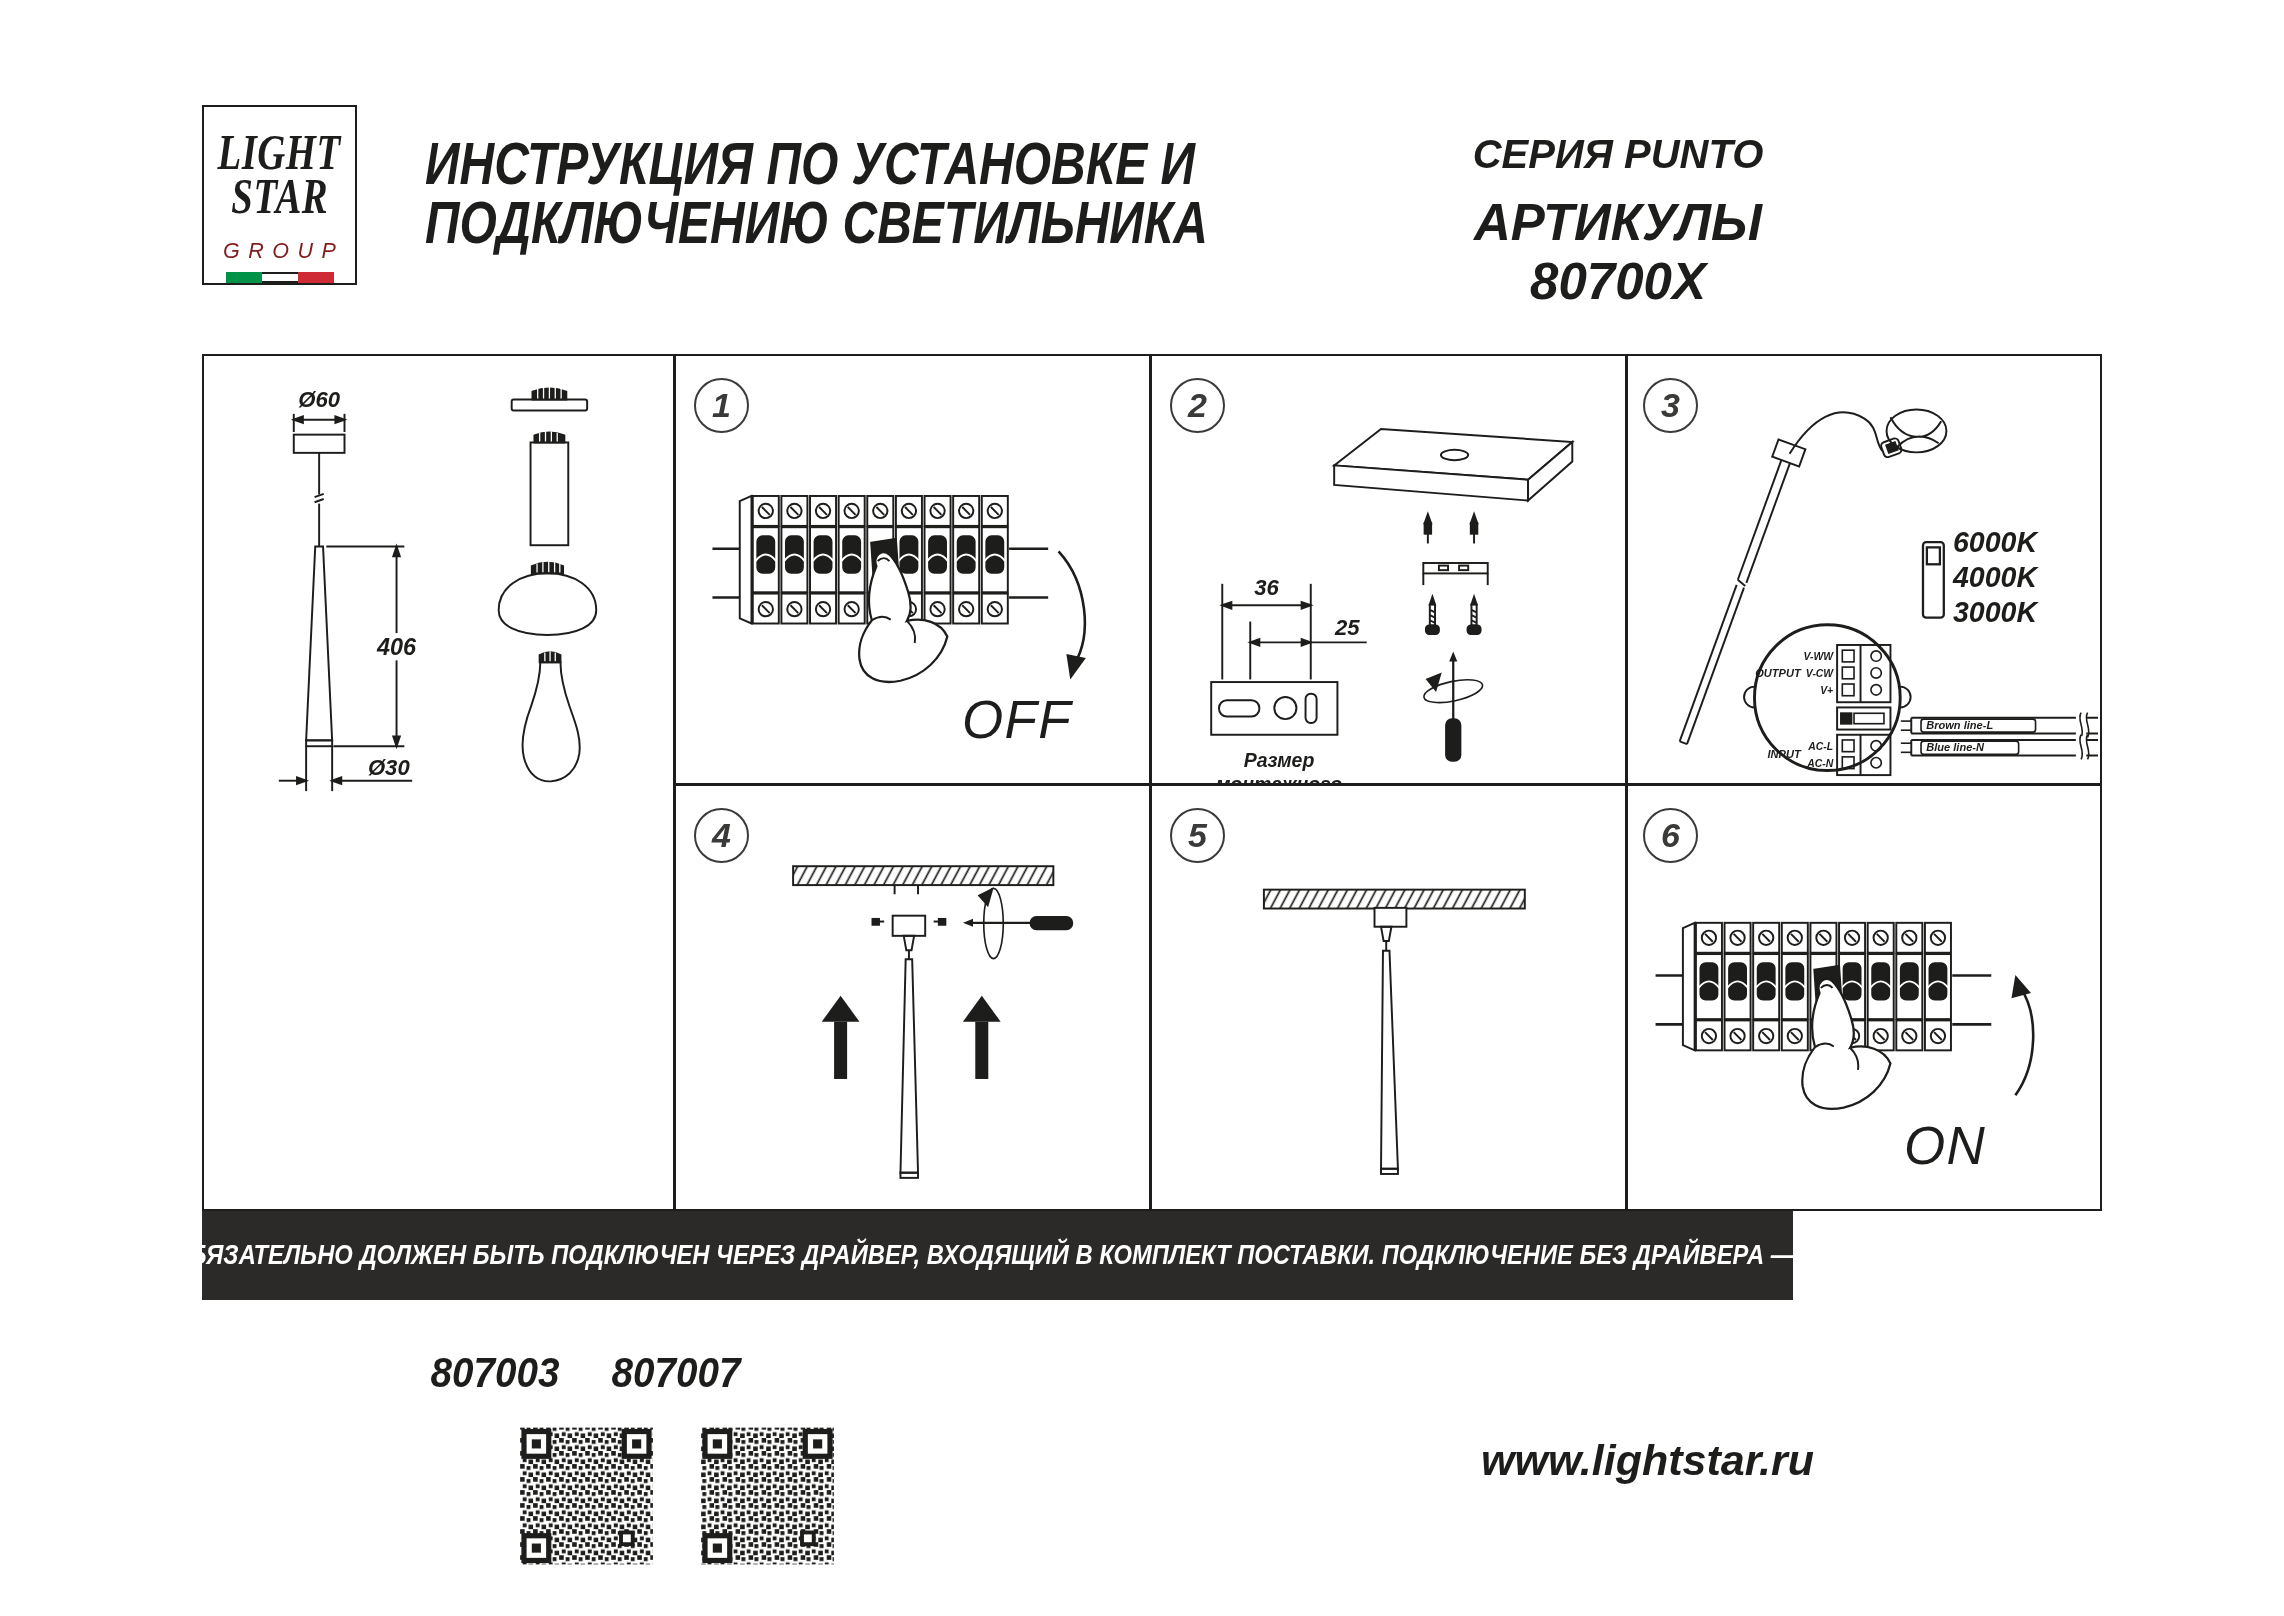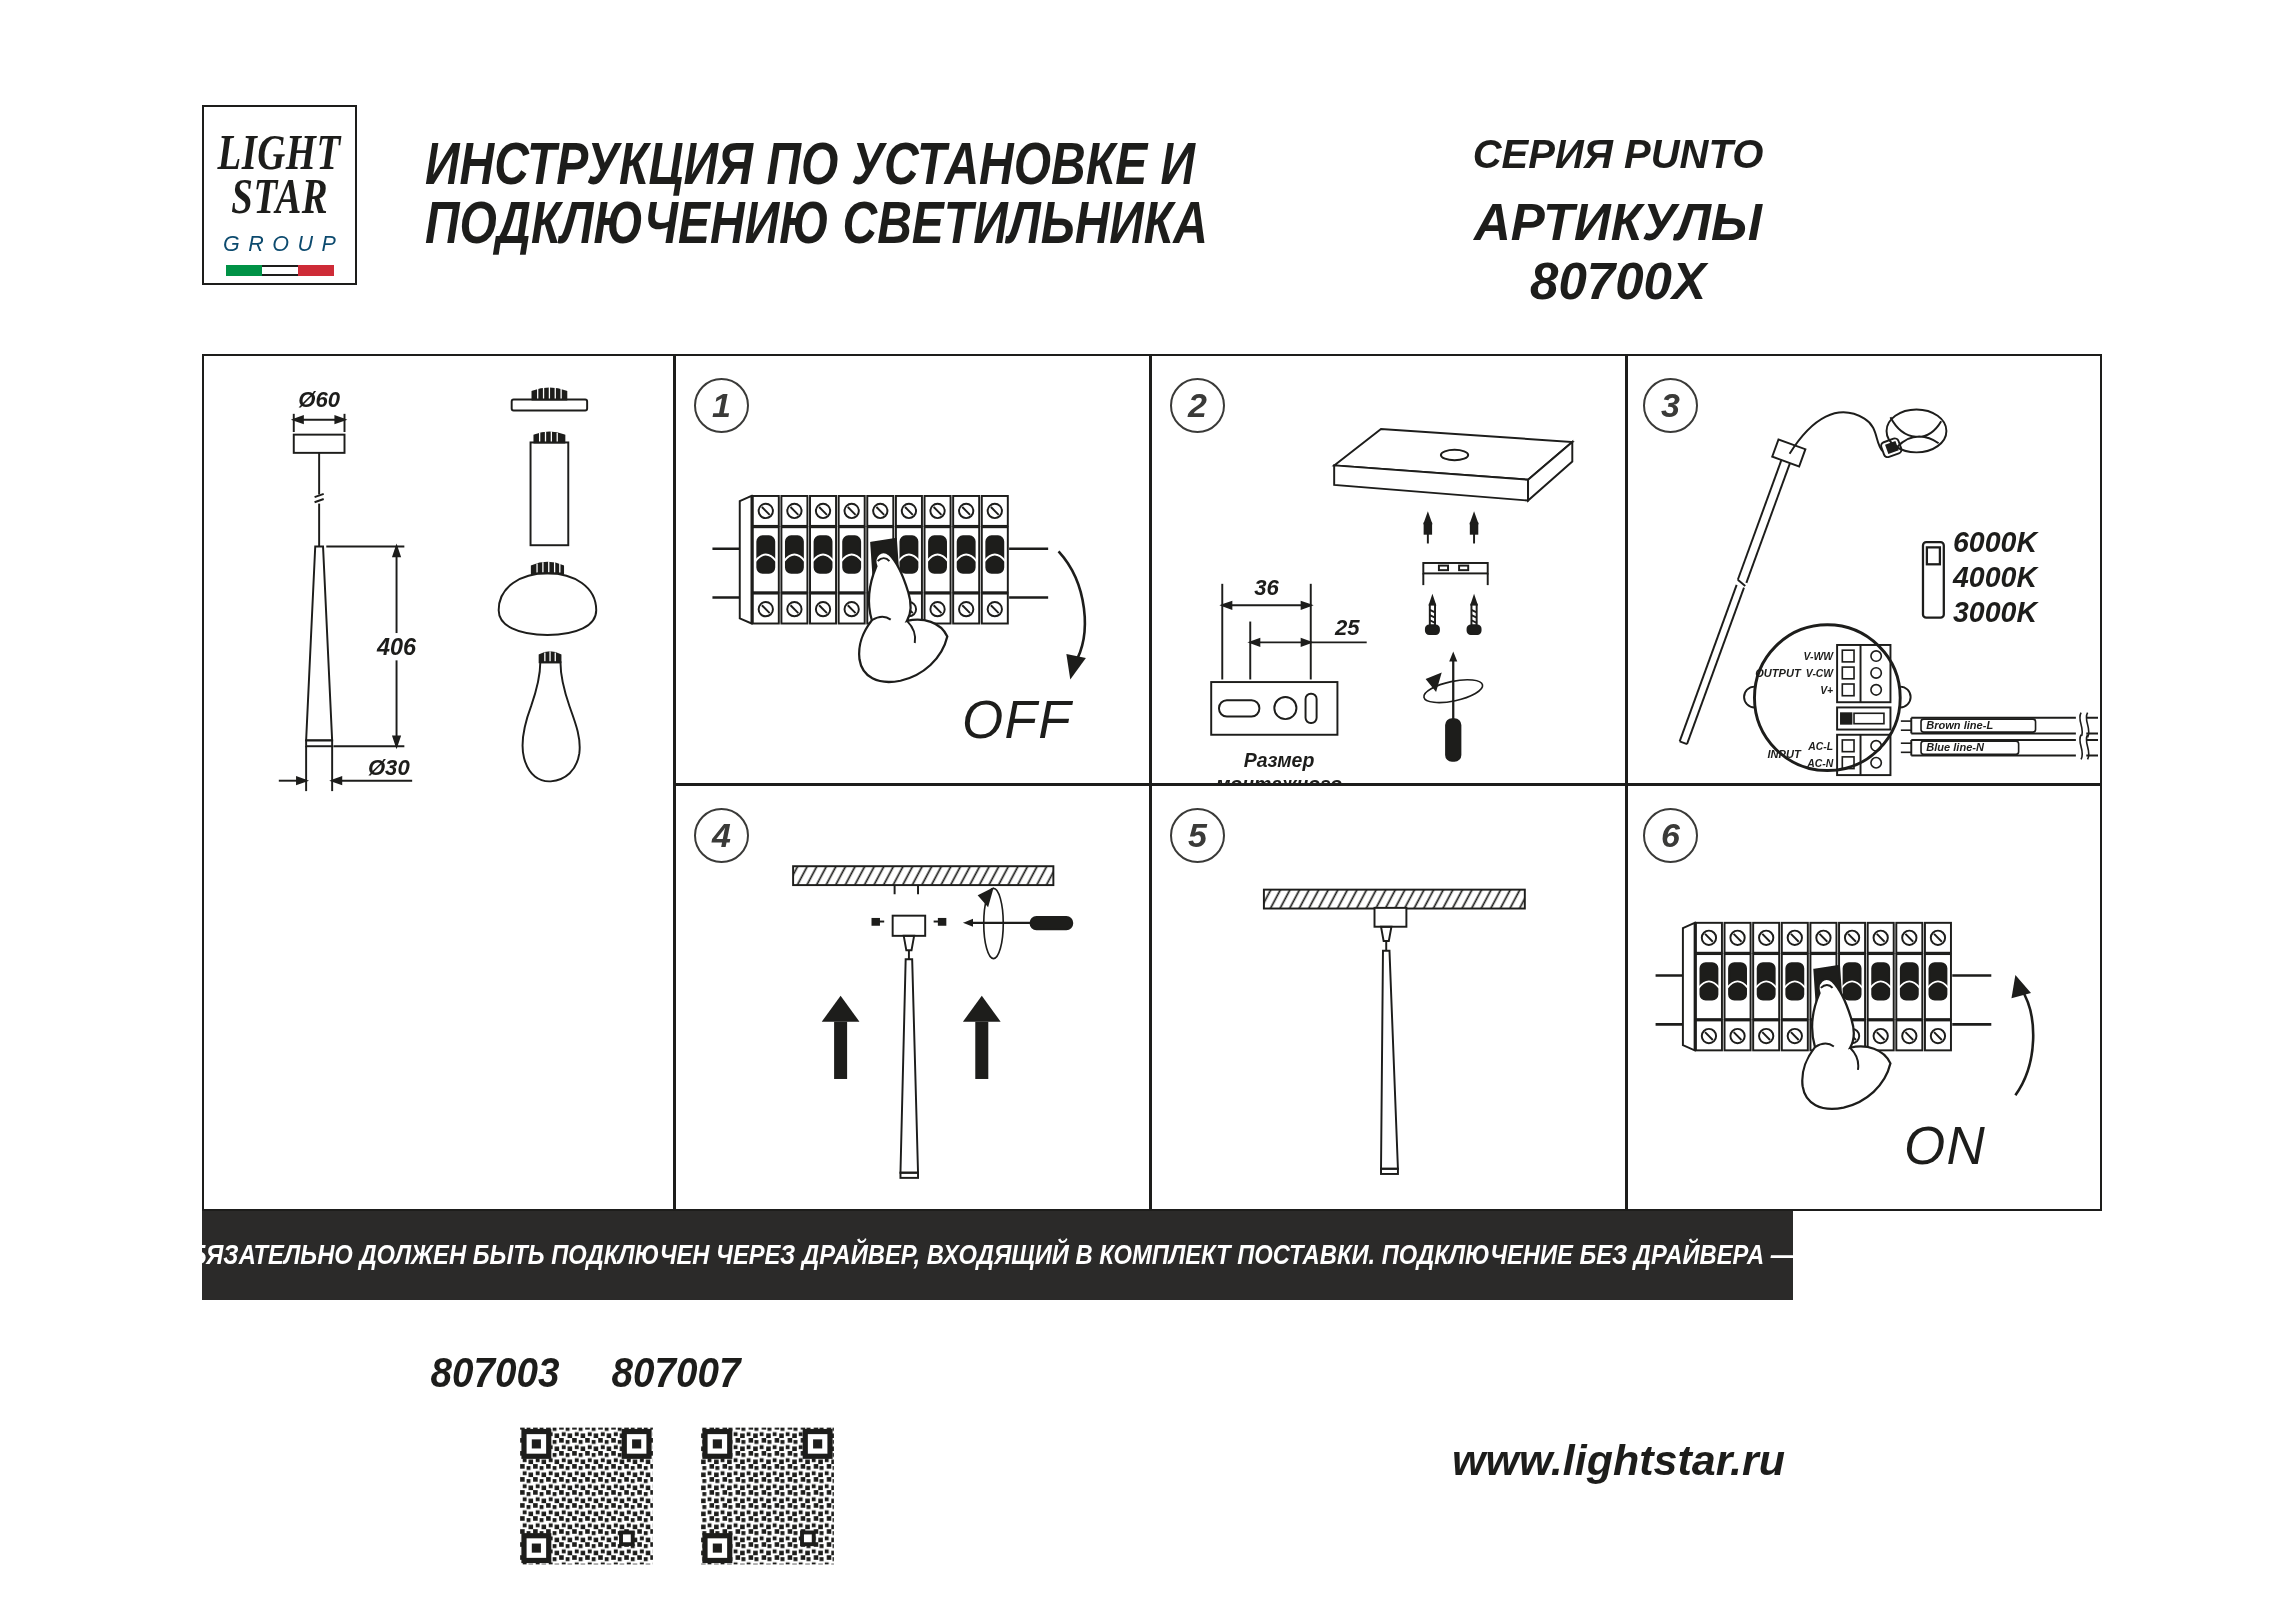--- a/index.html
+++ b/index.html
@@ -4,21 +4,21 @@
 <style>
   html,body{margin:0;padding:0;background:#e8e8e8;}
   .page{position:relative;width:2284px;height:1616px;background:#ffffff;overflow:hidden;
         font-family:"Liberation Sans",sans-serif;color:#1d1d1b;font-style:italic;}
   .abs{position:absolute;}
   
   .logo-box{left:202px;top:105px;width:155px;height:180px;border:2px solid #1d1d1b;
             display:flex;flex-direction:column;align-items:center;padding-top:23.4px;box-sizing:border-box;}
   .logo-word{font-family:"Liberation Serif",serif;font-weight:bold;font-size:51px;line-height:44px;
              letter-spacing:0.7px;transform:scaleX(.76);transform-origin:center top;}
-  .logo-group{margin-top:14px;font-size:21.5px;font-weight:400;letter-spacing:8.5px;margin-right:-8.5px;color:#0c4a6e;}
+  .logo-group{margin-top:21px;font-size:21.5px;font-weight:400;letter-spacing:8.5px;margin-right:-8.5px;color:#7f1d1d;}
   .flag{margin-top:7.8px;width:108px;height:10.4px;display:flex;}
   .flag .g{flex:1;background:#009246;}
   .flag .w{flex:1;background:#ffffff;border-top:2px solid #1d1d1b;border-bottom:2px solid #1d1d1b;box-sizing:border-box;}
   .flag .r{flex:1;background:#ce2b37;}
   .title{left:425px;top:134px;font-size:60px;font-weight:bold;line-height:59px;
          transform:scaleX(.80);transform-origin:left top;white-space:nowrap;letter-spacing:0;}
   .series{left:1387px;top:132px;width:462px;text-align:center;font-size:40px;font-weight:bold;}
   .articles{left:1387px;top:193px;width:462px;text-align:center;font-size:51px;font-weight:bold;}
   
   .grid{left:202px;top:354px;width:1900px;height:857px;border:2.6px solid #1d1d1b;box-sizing:border-box;}
@@ -27,21 +27,21 @@
   .cell{position:absolute;overflow:hidden;}
   .stepnum{position:absolute;left:18px;top:21.5px;width:55px;height:55px;border:2.6px solid #3a3a38;border-radius:50%;
            display:flex;align-items:center;justify-content:center;font-size:34px;font-weight:600;color:#3a3a38;box-sizing:border-box;}
   .onoff{position:absolute;font-size:53px;font-weight:400;letter-spacing:1.3px;}
   .temps{position:absolute;left:328px;top:168px;font-size:30px;font-weight:600;line-height:35px;transform:scaleX(.95);transform-origin:left top;}
   .p2cap{position:absolute;left:36px;top:392px;width:182px;text-align:center;font-size:19.5px;font-weight:bold;line-height:24px;}
   
   .warnbar{left:202px;top:1211px;width:1591px;height:89px;background:#2b2a29;display:flex;align-items:center;justify-content:center;}
   .warnbar span{color:#ffffff;font-size:27px;font-weight:bold;white-space:nowrap;transform:scaleX(.88);transform-origin:center;}
   .code{position:absolute;top:1349px;width:182px;text-align:center;font-size:42px;font-weight:600;transform:scaleX(.92);transform-origin:center top;}
-  .site{left:1423px;top:1436px;width:391px;text-align:center;font-size:43px;font-weight:bold;}
+  .site{left:1423px;top:1436px;width:391px;text-align:right;font-size:43px;font-weight:bold;}
   
   svg{display:block;}
   svg text{font-family:"Liberation Sans",sans-serif;fill:#1d1d1b;}
   text.dim{font-size:34px;font-weight:bold;}
   text.dim36{font-size:36px;font-weight:bold;}
   text.t16{font-size:16px;font-weight:bold;}
   text.t17{font-size:17px;font-weight:bold;}
 </style>
 </head>
 <body>

